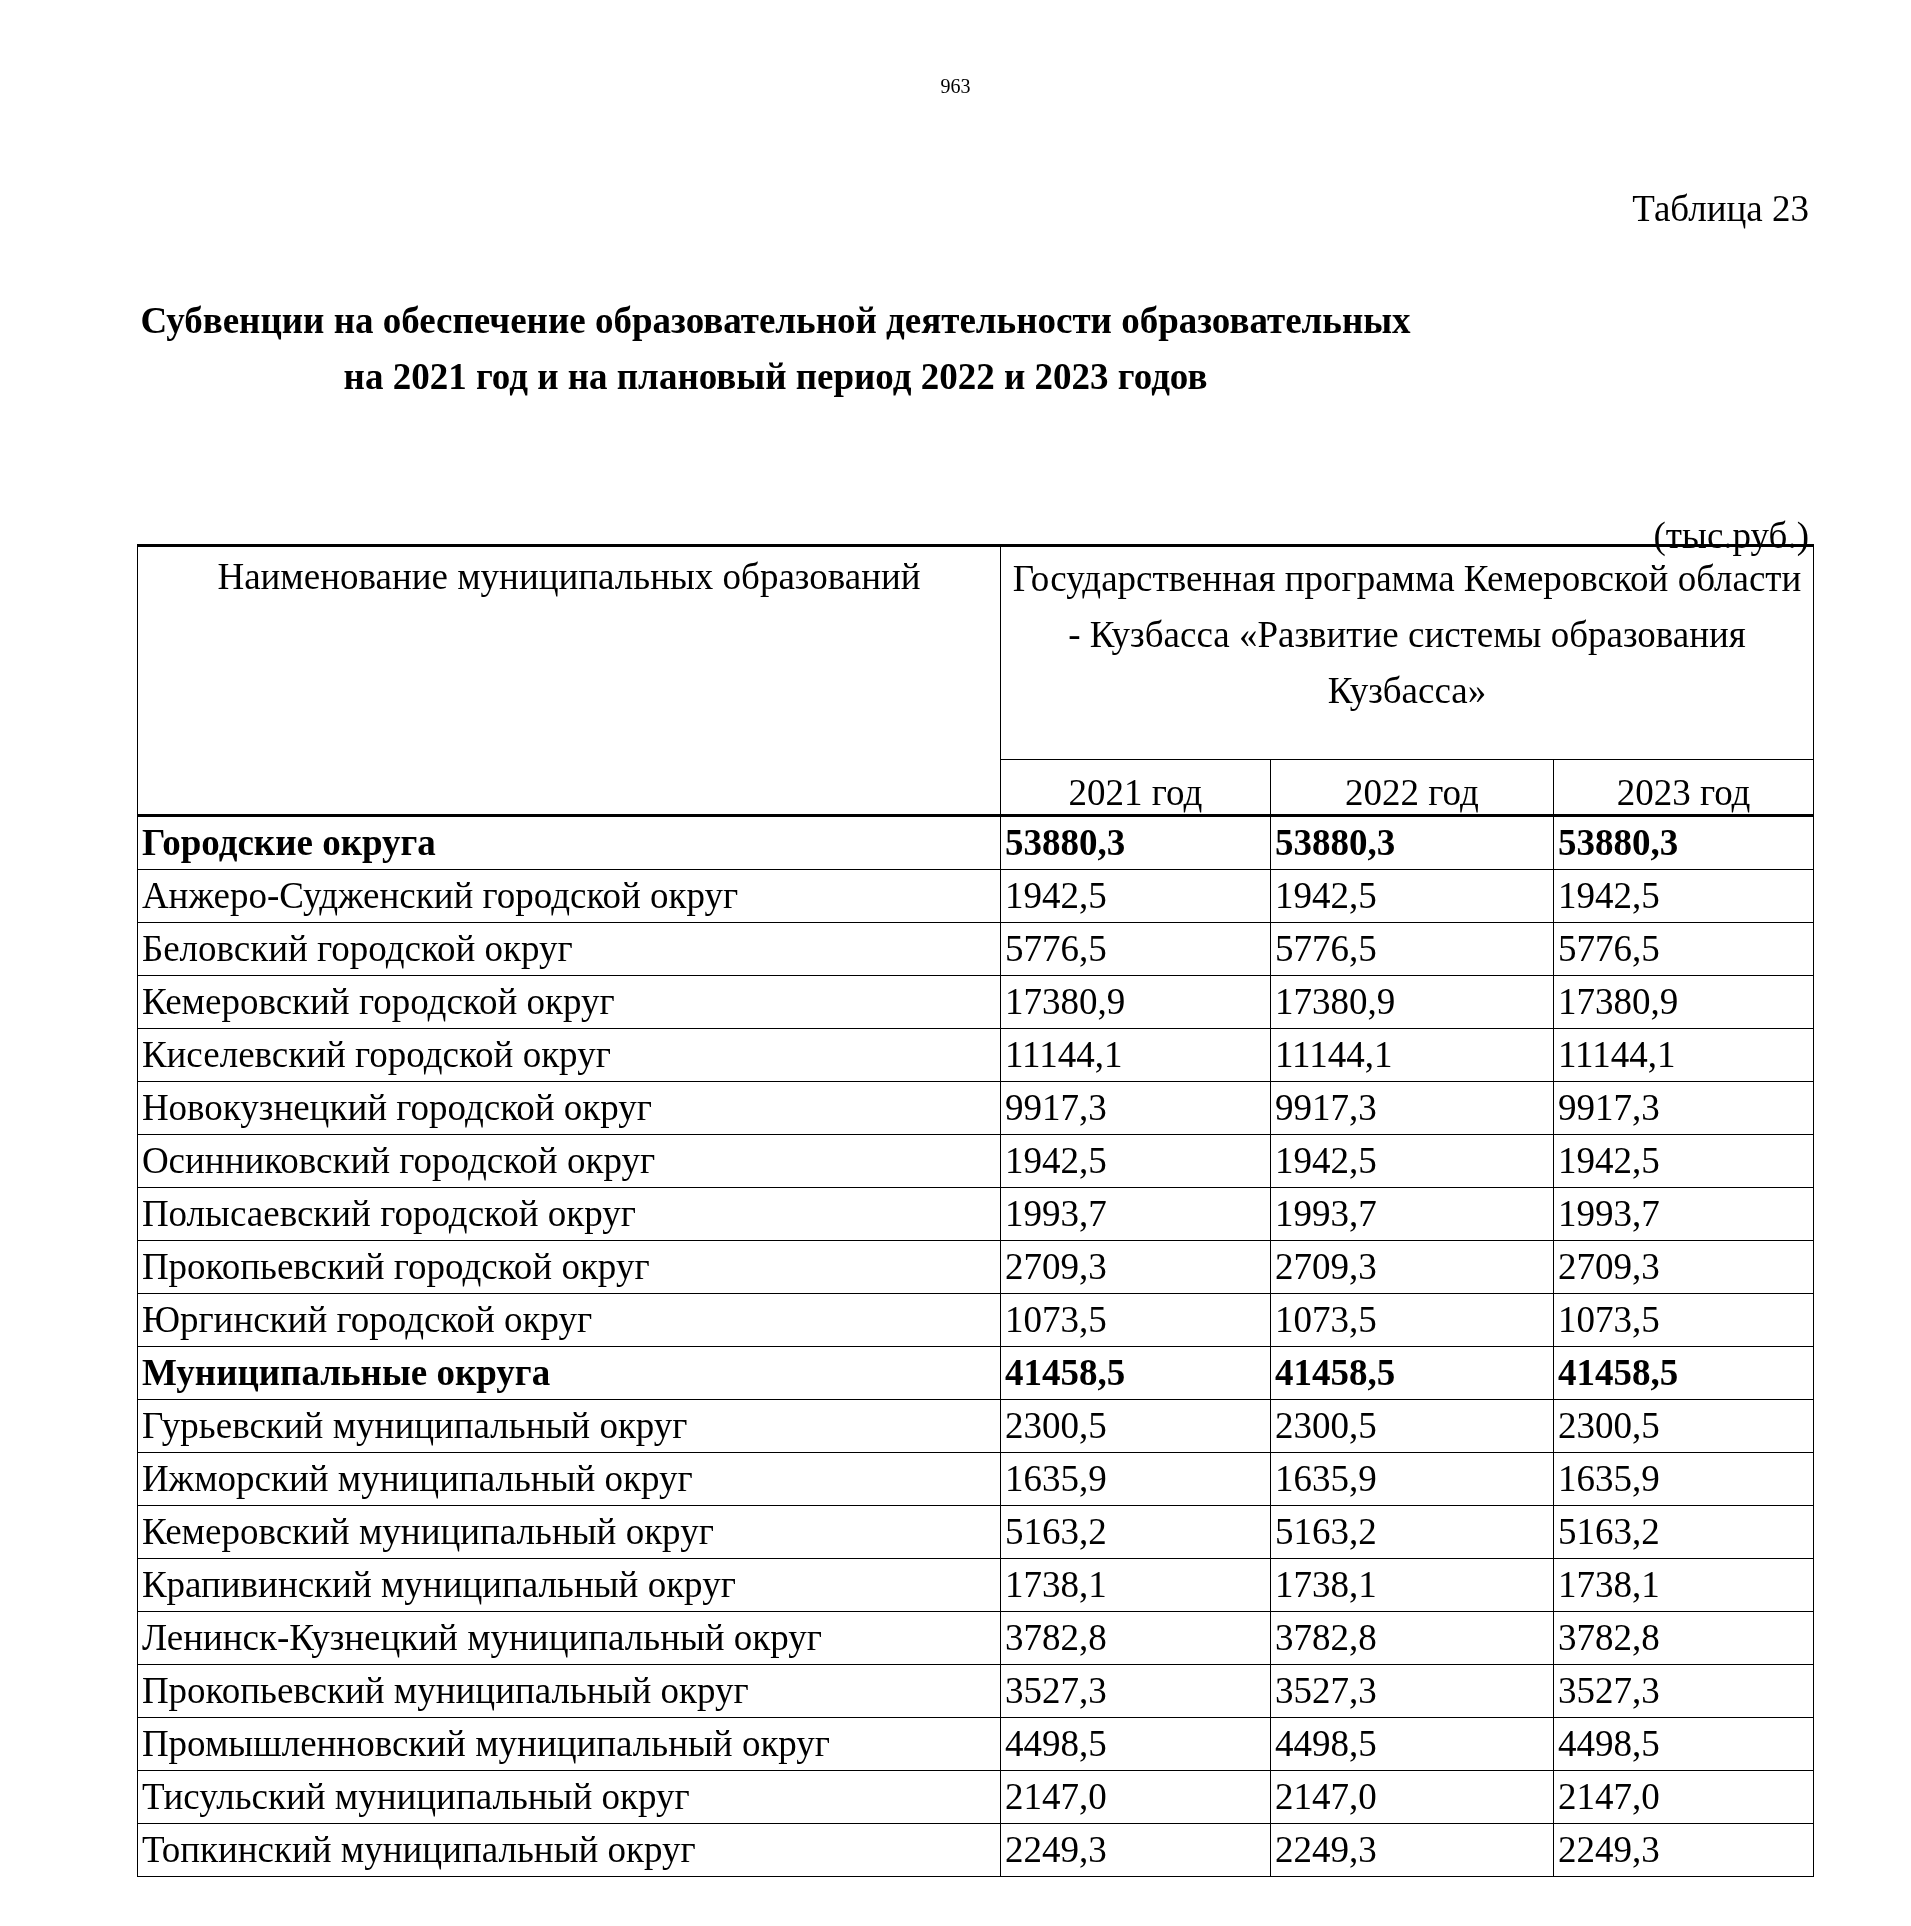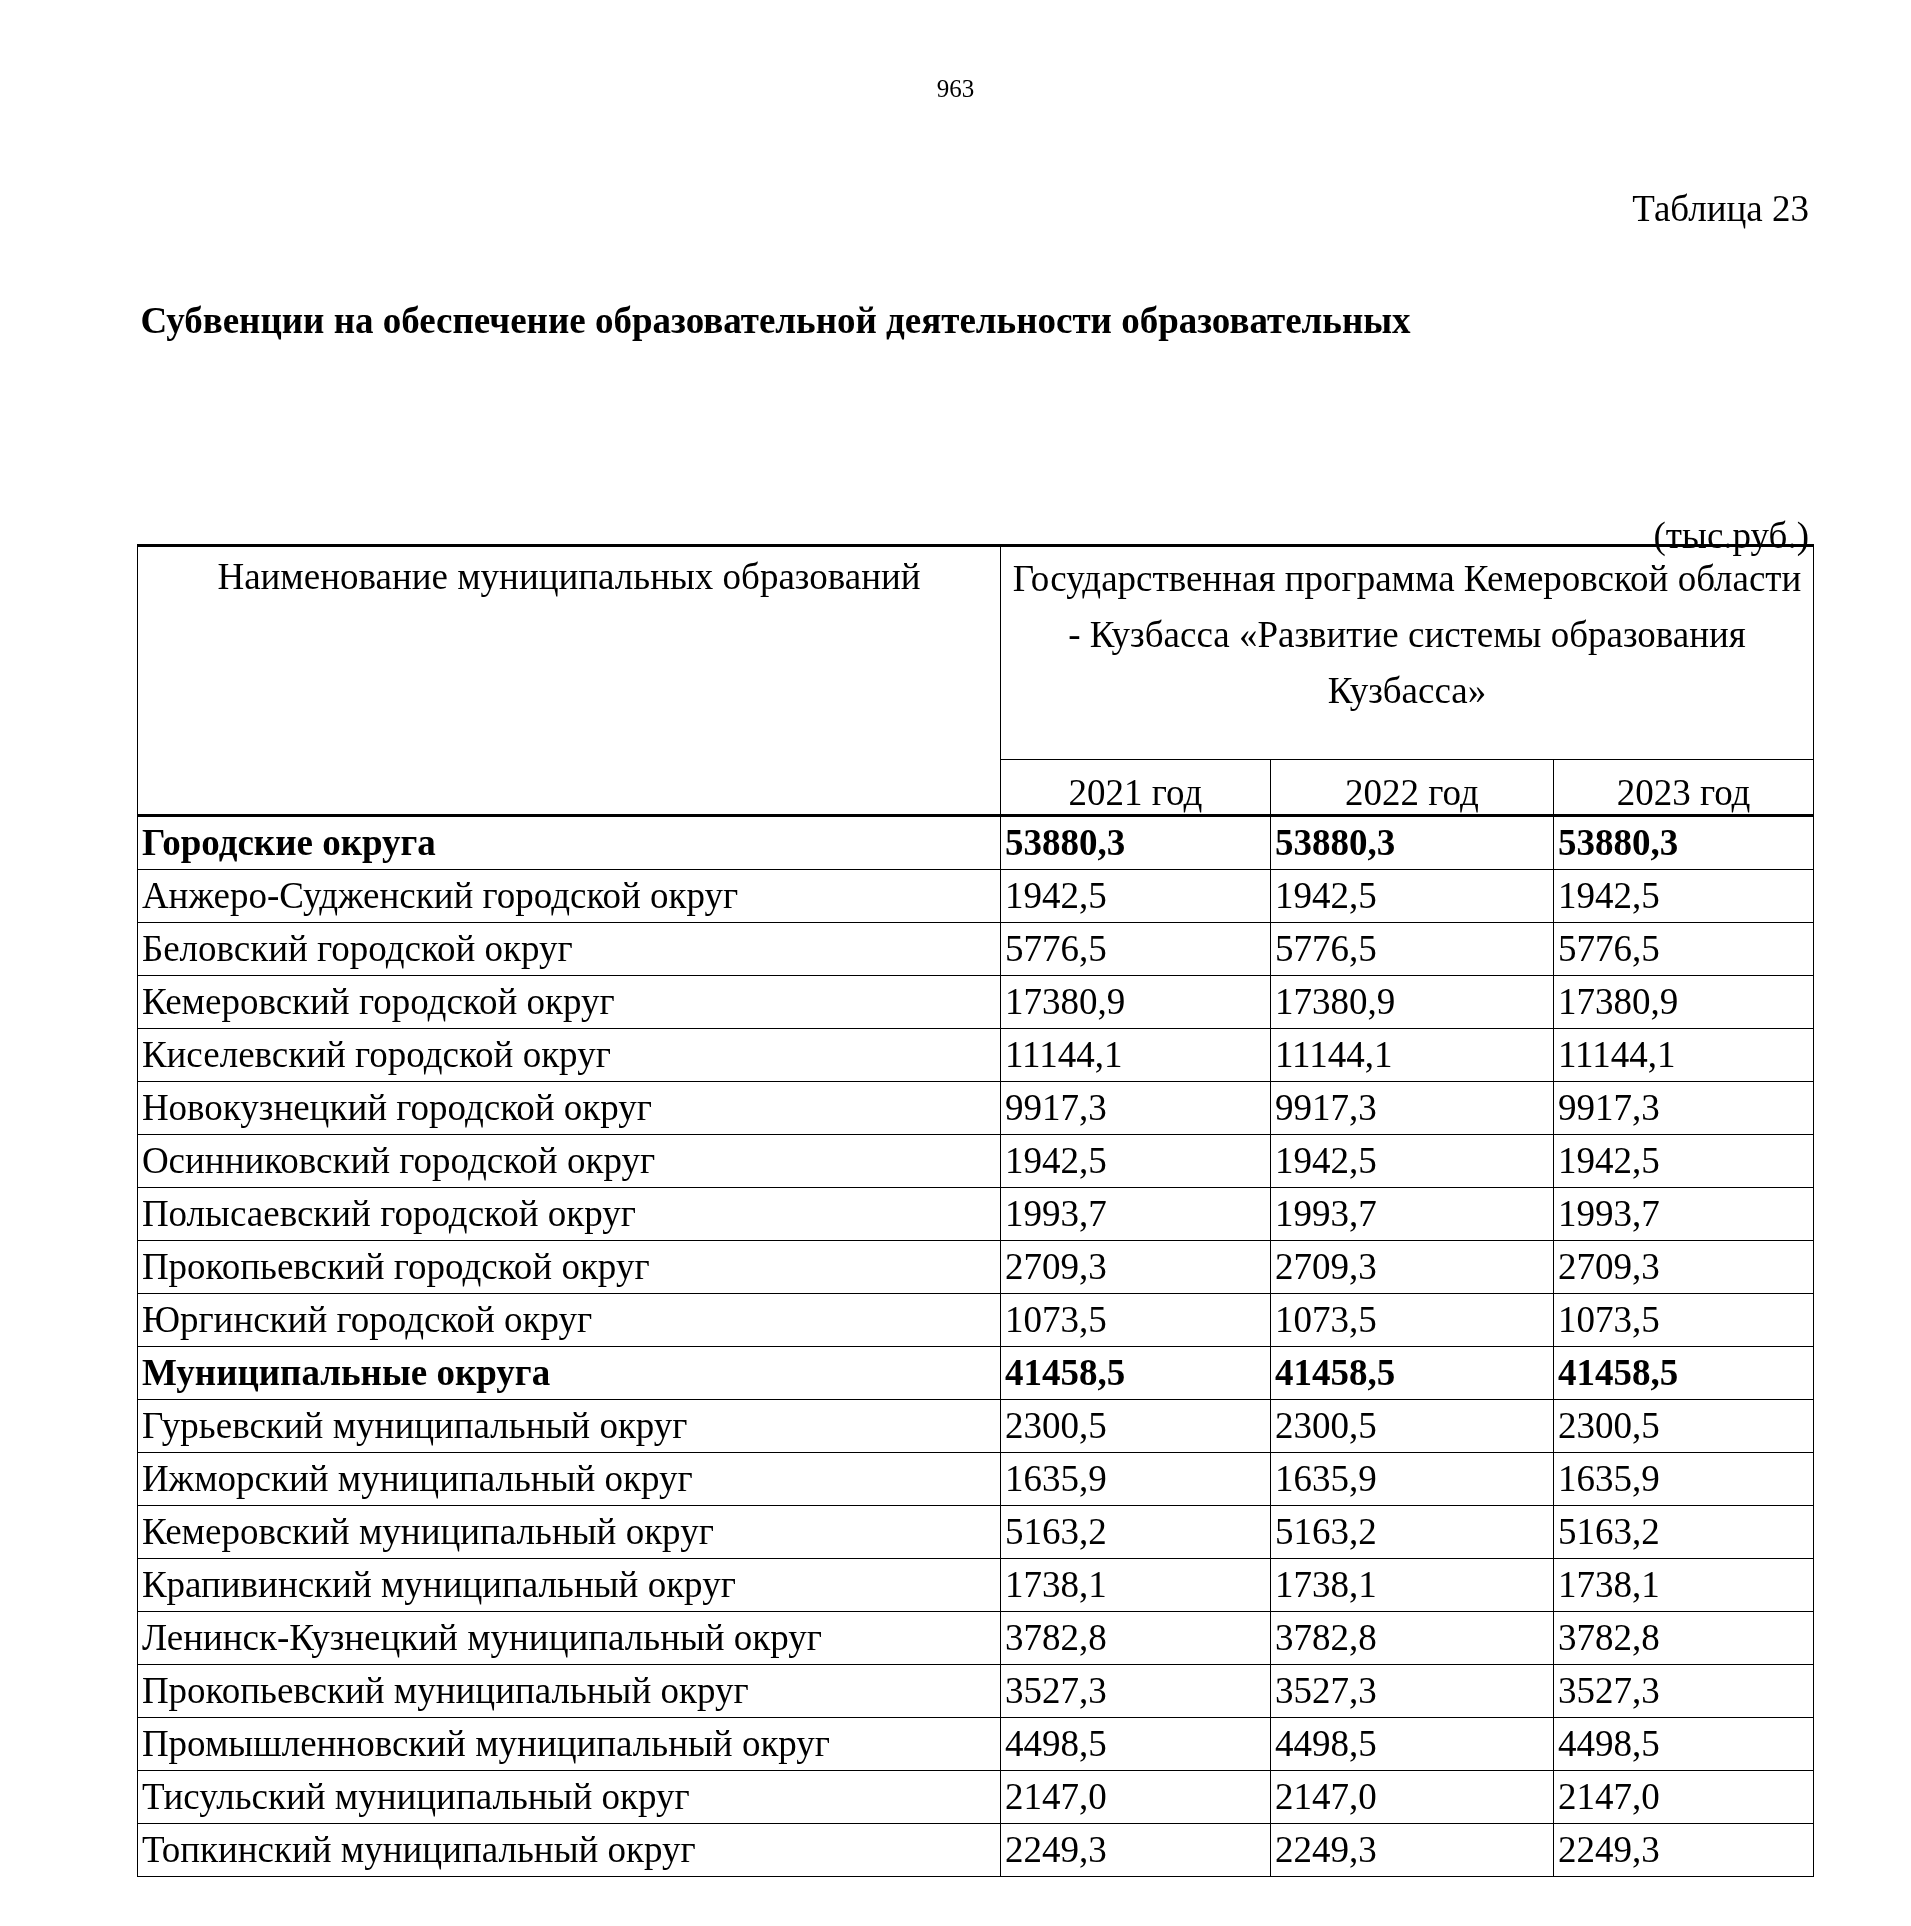--- a/index.html
+++ b/index.html
@@ -2,21 +2,21 @@
 <html style="font-size:6.2px"><head>
 <meta charset="utf-8">
 <style>
   html, body { margin: 0; padding: 0; background: #ffffff; }
   body {
     width: 1911px; height: 2703px; position: relative; overflow: hidden;
     font-family: "Liberation Serif", "DejaVu Serif", serif; color: #000;
   }
   .page-number {
     position: absolute; top: 75px; left: 0; width: 1911px;
-    text-align: center; font-size: 25px;
+    text-align: center; font-size: 20px;
   }
   .table-label {
     position: absolute; top: 187px; right: 102px;
     font-size: 37px;
   }
   .title {
     position: absolute; top: 293px; left: 0; width: 1551px;
     text-align: center; font-size: 37px; font-weight: bold; line-height: 56px;
   }
   .units {
@@ -43,20 +43,21 @@
   table.data tr.head-top th { border-top-width: 3.9px; }
   table.data tr.first-data td { border-top-width: 3.9px; }
 </style>
 </head>
 <body>
 
 <div class="page-number">963</div>
 <div class="table-label">Таблица 23</div>
 <div class="title">
   <div>Субвенции на обеспечение образовательной деятельности образовательных</div>
+  <div>на 2021 год и на плановый период 2022 и 2023 годов</div>
 </div>
 <div class="units">(тыс.руб.)</div>
 
 <table class="data">
   <colgroup>
     <col class="c-name">
       <col class="c-y">
       <col class="c-y2">
       <col class="c-y3">
   </colgroup>

